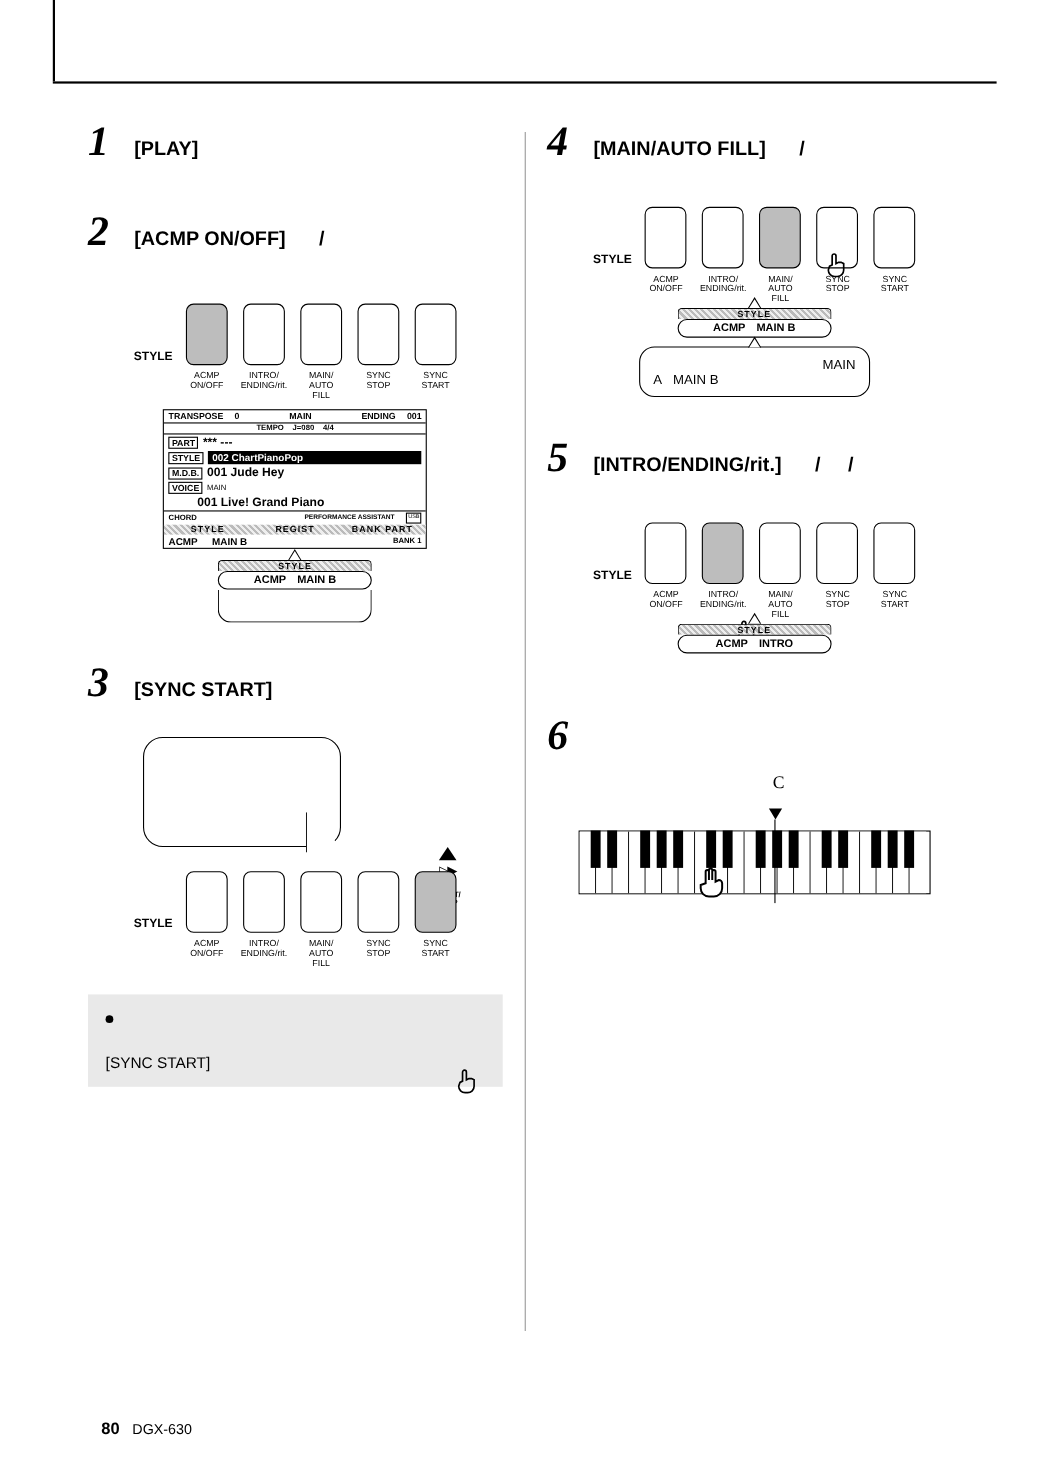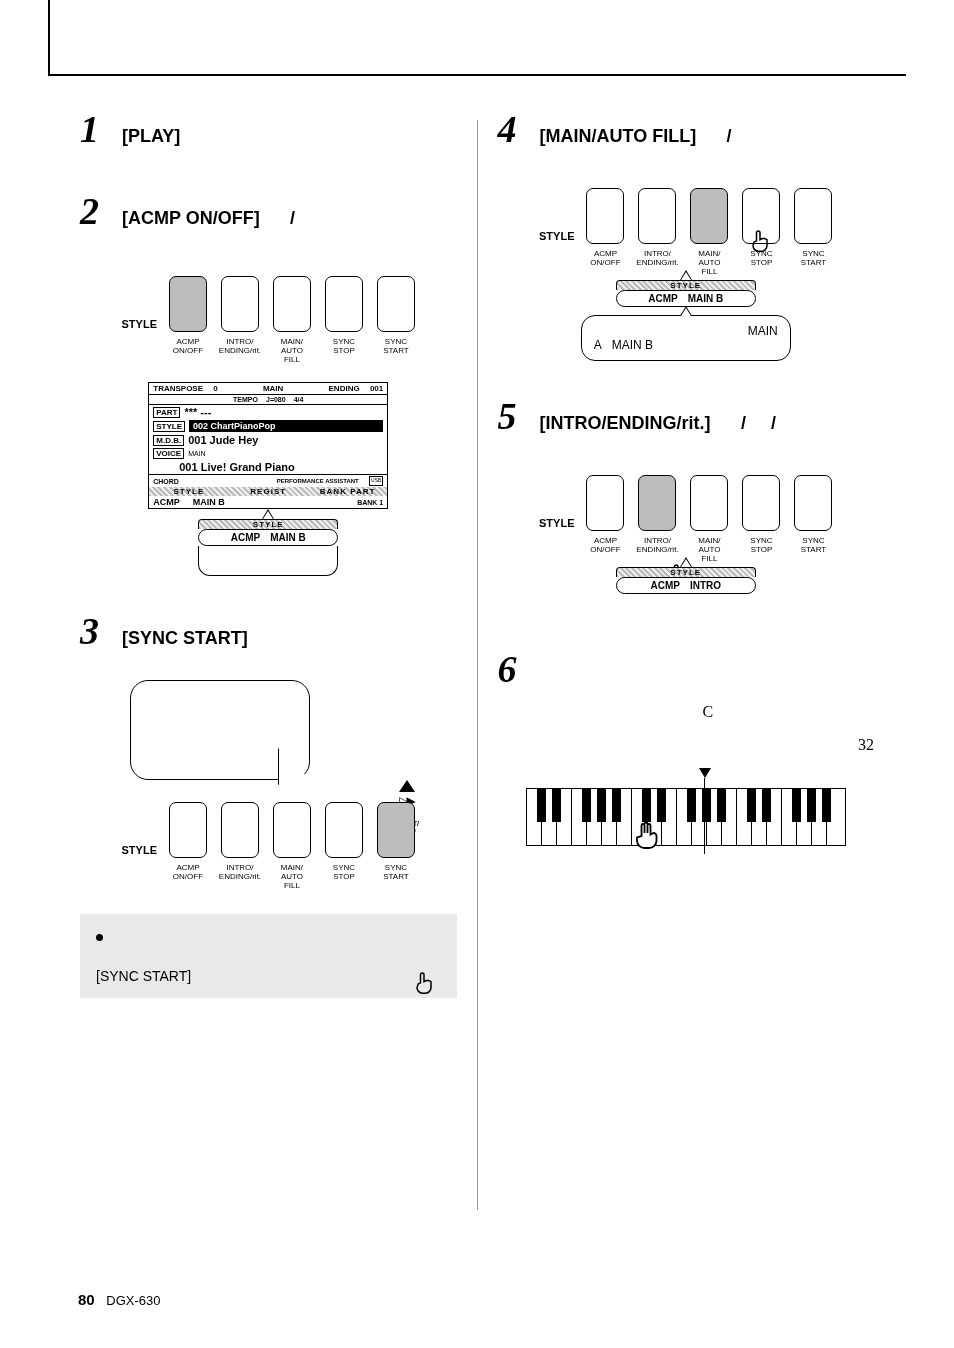--- a/index.html
+++ b/index.html
@@ -198,21 +198,21 @@
     margin: 30px auto 0 auto; width: 320px; position: relative;
   }
   .kb .white { display:flex; border:1px solid #000; }
   .kb .wk { width: 15px; height: 56px; border-right:1px solid #000; background:#fff;}
   .kb .wk:last-child{border-right:0;}
   .kb .blacks { position:absolute; top:0; left:0; width:100%; height:34px; }
   .kb .bk { position:absolute; top:0; width:9px; height:34px; background:#000;}
   .kb .split { position:absolute; top:-20px; width:0;height:0;border-left:6px solid transparent;border-right:6px solid transparent;border-top:10px solid #000;}
   .kb .split-line{ position:absolute;top:-10px;width:1px;height:76px;background:#000;}
   .footer {
-    position:absolute; bottom: 40px; left: 78px;
+    position:absolute; bottom: 40px; left: 92px;
     font-size: 13px;
   }
   .footer .pg { font-weight: 900; font-size: 15px; margin-right: 8px;}
 </style>
 </head>
 <body>
 
 <div class="vline-hdr"></div>
 <div class="hline-hdr"></div>
 
@@ -255,21 +255,21 @@
               <div class="lbl" style="white-space: pre-line;">SYNC
 STOP</div>
             </div>
             <div class="btn">
               <div class="lbl" style="white-space: pre-line;">SYNC
 START</div>
             </div>
           </div>
       </div>
 
-      <div class="lcd" style="margin-top:50px;">
+      <div class="lcd" style="margin-top:40px;">
         <div class="lcd-row lcd-hdr">
           <span>TRANSPOSE</span>&nbsp;
           <span>0</span>
           <span style="flex:1;text-align:center">MAIN</span>
           <span>ENDING</span>&nbsp;
           <span>001</span>
         </div>
         <div class="lcd-row lcd-hdr" style="border-top:0;font-size:7px;justify-content:center;gap:8px;">
           <span>TEMPO</span>
           <span>J=080</span>
@@ -486,23 +486,20 @@
       </div>
 
       <div style="height:56px"></div>
 
       <div class="step">
         <div class="step-num">6</div>
       </div>
       <div class="body-text">
         <div style="text-align:center;margin-top:10px;">
           <span>C</span>
-        </div>
-        <div style="text-align:right;margin-top:6px;">
-          <span>32</span>
         </div>
       </div>
 
       <div class="kb">
         <div class="split" style="left:173px;"></div>
         <div class="split-line" style="left:178px;"></div>
         <div class="white" id="kbwhite">
             <div class="wk"></div>
             <div class="wk"></div>
             <div class="wk"></div>

